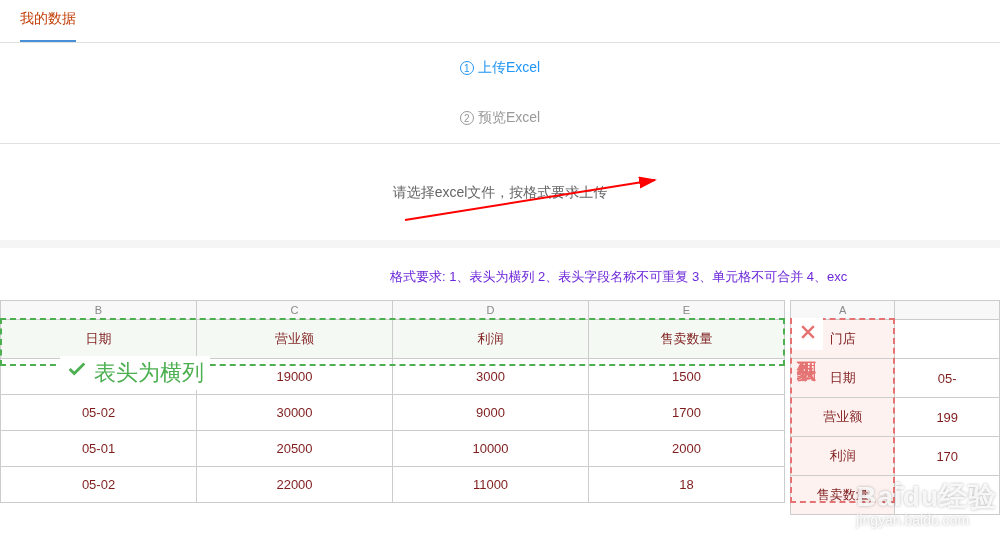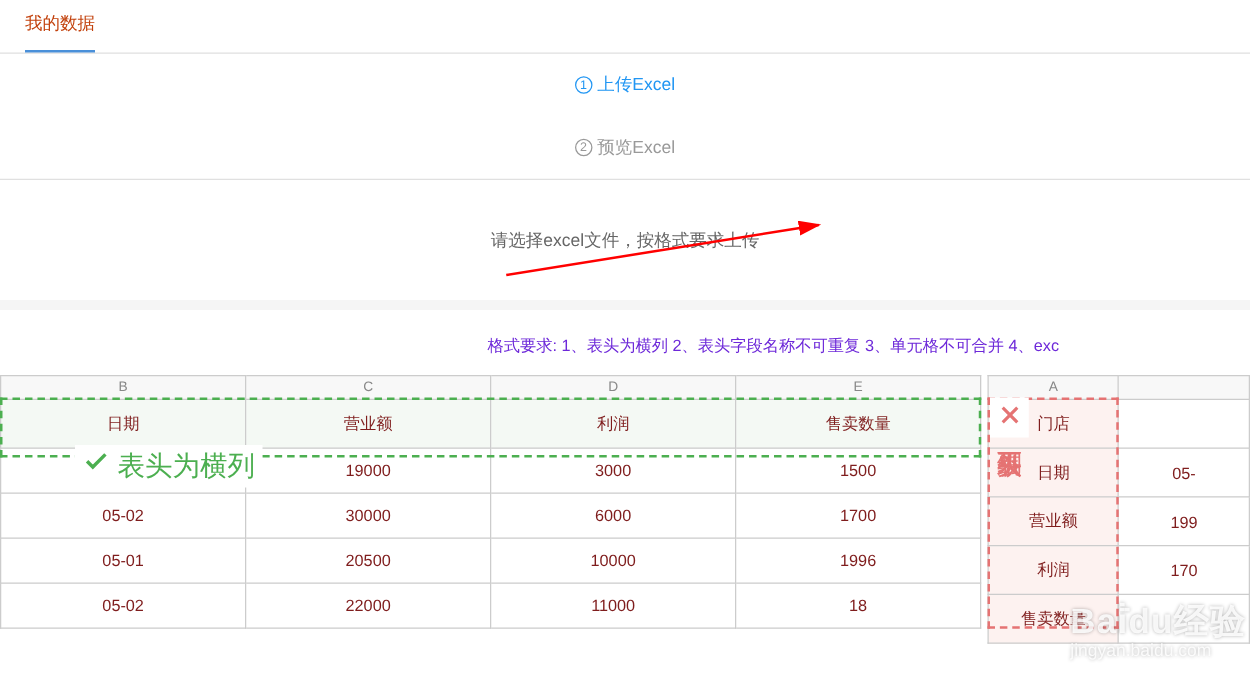--- a/index.html
+++ b/index.html
@@ -104,28 +104,28 @@
       </tr>
       <tr>
             <td></td>
             <td>19000</td>
             <td>3000</td>
             <td>1500</td>
           </tr>
       <tr>
             <td>05-02</td>
             <td>30000</td>
-            <td>6000</td>
+            <td>9000</td>
             <td>1700</td>
           </tr>
       <tr>
             <td>05-01</td>
             <td>20500</td>
             <td>10000</td>
-            <td>1996</td>
+            <td>2000</td>
           </tr>
       <tr>
             <td>05-02</td>
             <td>22000</td>
             <td>11000</td>
             <td>18</td>
           </tr>
     </tbody>
       </table>
   </div>

